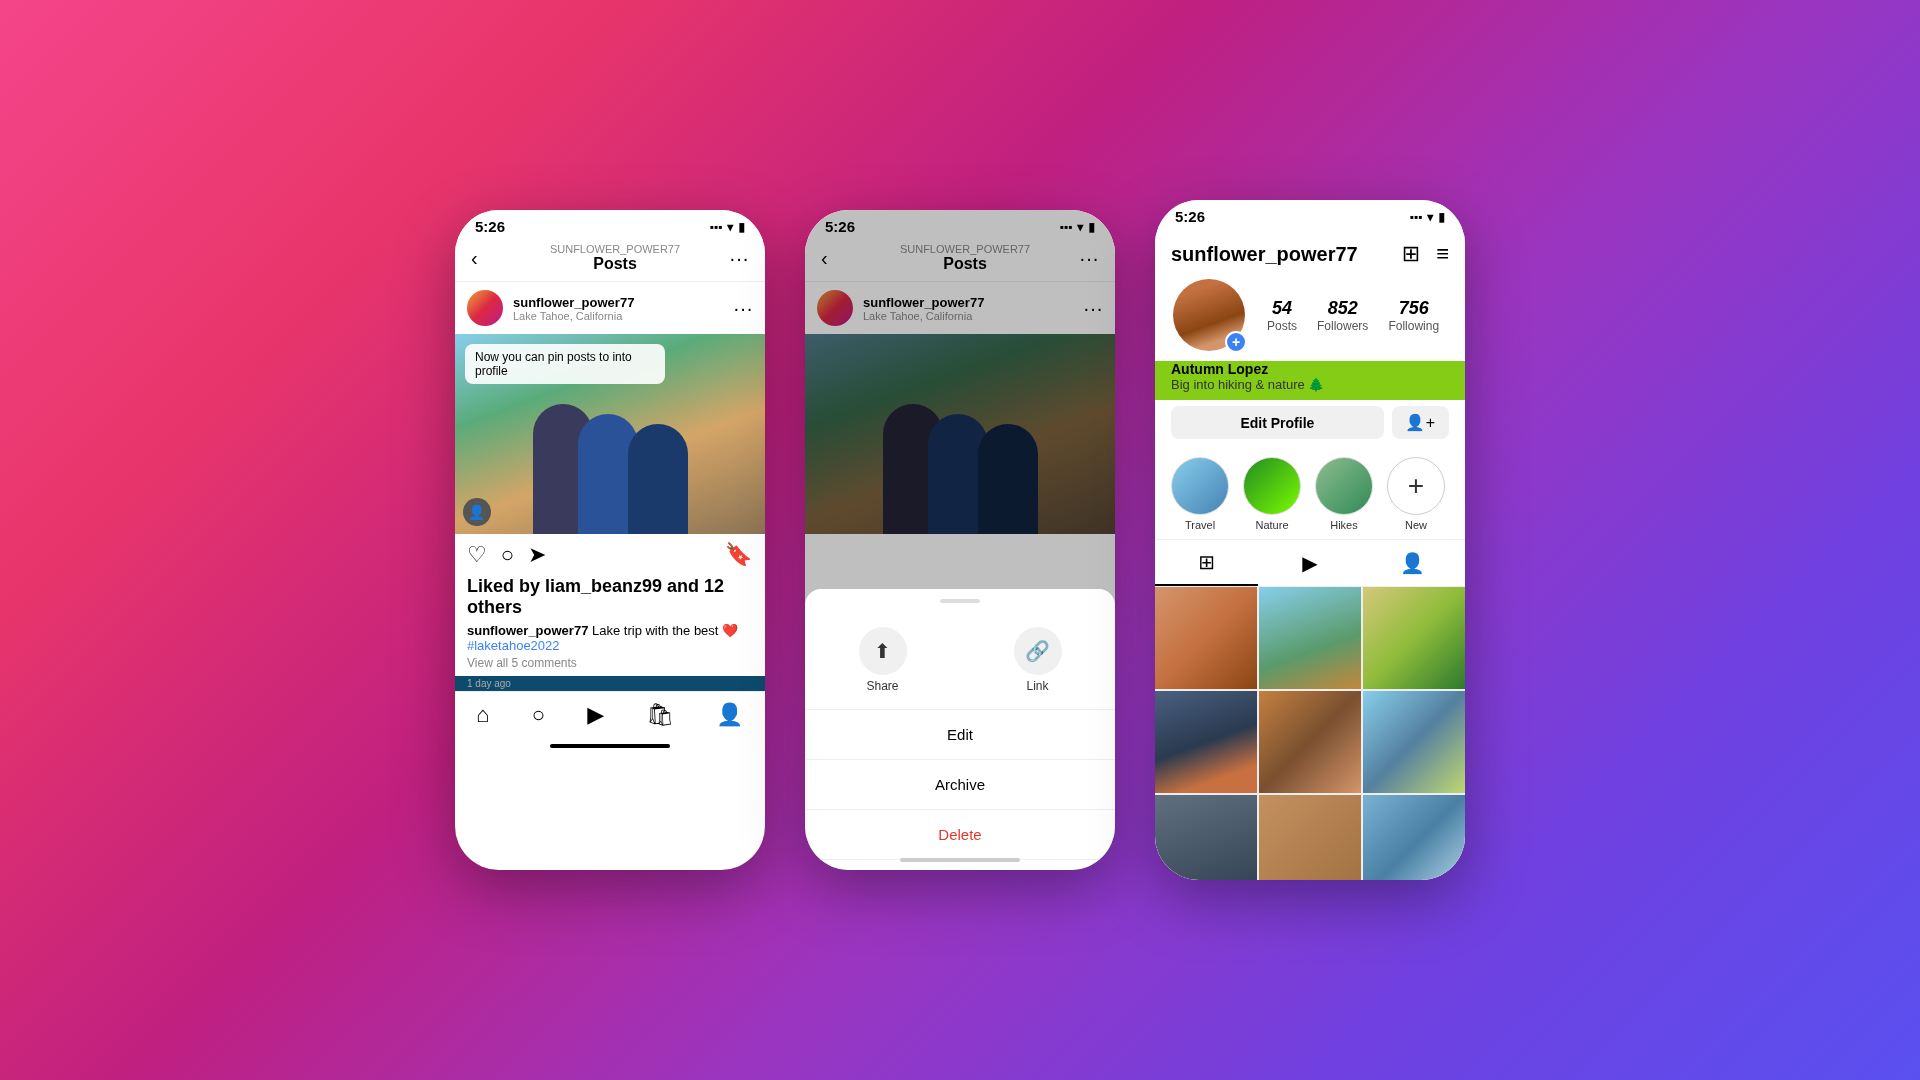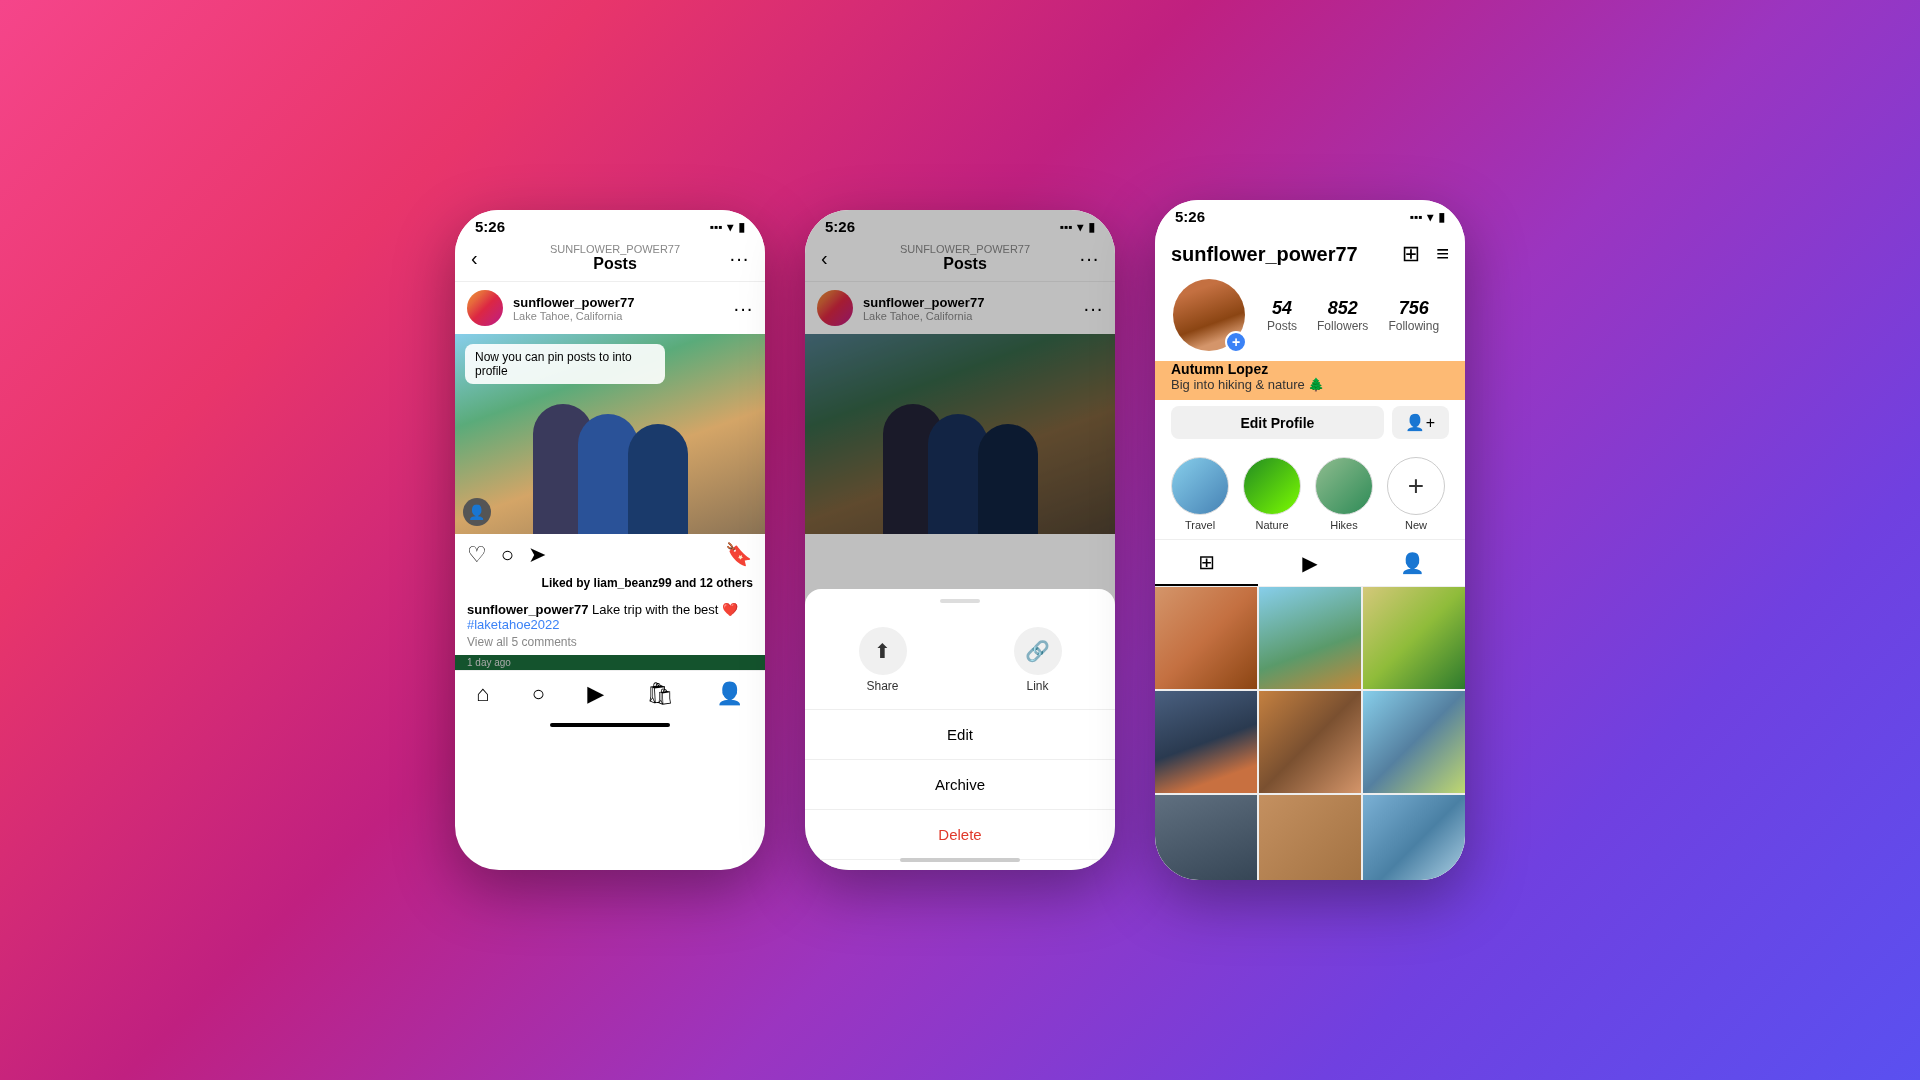--- a/index.html
+++ b/index.html
@@ -127,30 +127,30 @@
       background: #fff;
     }
     .post-actions-left { display: flex; gap: 14px; }
     .action-icon { font-size: 22px; cursor: pointer; }
 
     
     .post-info {
       padding: 0 12px 6px;
       background: #fff;
     }
-    .liked-by { font-size: 12px; text-align: right; }
+    .liked-by { font-size: 18px; }
     .liked-by span { font-weight: 600; }
-    .caption { font-size: 13px; margin-top: 12px; }
+    .caption { font-size: 13px; margin-top: 5px; }
     .caption .username-bold { font-weight: 700; }
     .hashtag { color: #3b82f6; }
     .view-comments { font-size: 12px; color: #888; margin-top: 3px; cursor: pointer; }
     .comment-box { display: flex; align-items: center; gap: 8px; padding: 6px 12px; background: #fff; border-top: 1px solid #f0f0f0; }
     .comment-avatar { width: 26px; height: 26px; border-radius: 50%; background: #ddd; }
     .comment-input { font-size: 13px; color: #aaa; }
-    .timestamp { font-size: 10px; color: #aaa; padding: 2px 12px; background: #14532d; }
+    .timestamp { font-size: 10px; color: #aaa; padding: 2px 12px; background: #0c4a6e; }
 
     
     .bottom-nav {
       display: flex;
       justify-content: space-around;
       align-items: center;
       padding: 10px 0 8px;
       border-top: 1px solid #eee;
       background: #fff;
     }
@@ -255,21 +255,21 @@
       width: 22px; height: 22px;
       background: #3b82f6;
       border-radius: 50%;
       border: 2px solid #fff;
       display: flex; align-items: center; justify-content: center;
       color: #fff; font-size: 14px; font-weight: 700;
     }
     .stat-box { text-align: center; }
     .stat-num { font-size: 18px; font-weight: 700; font-style: italic; }
     .stat-label { font-size: 12px; color: #555; }
-    .bio-section { padding: 0 16px 8px; background: #fdba74; }
+    .bio-section { padding: 0 16px 8px; background: #84cc16; }
     .bio-name { font-size: 14px; font-weight: 700; }
     .bio-text { font-size: 13px; color: #333; }
     .profile-actions { display: flex; gap: 8px; padding: 6px 16px 10px; background: #fff; }
     .edit-profile-btn {
       flex: 1;
       background: #f0f0f0;
       border: none;
       border-radius: 8px;
       padding: 7px 12px;
       font-size: 14px;

